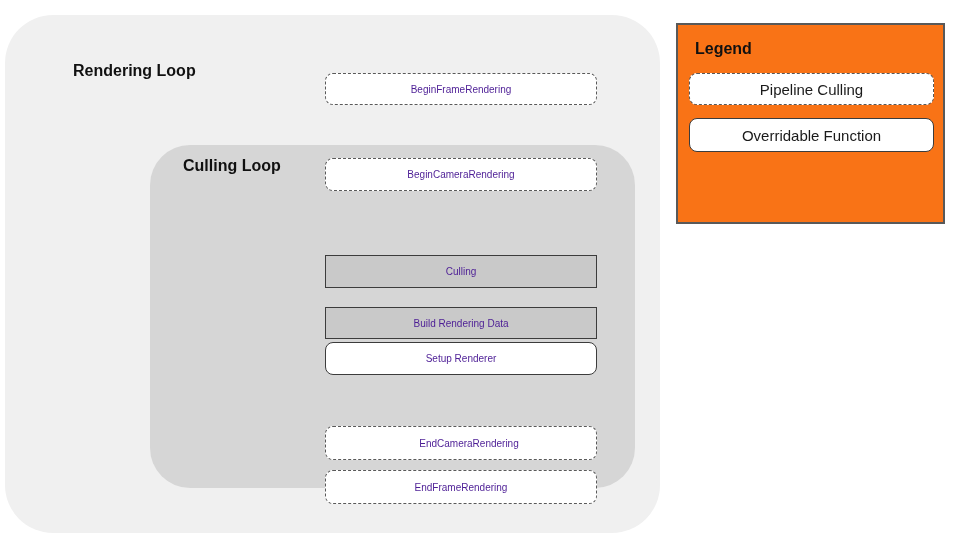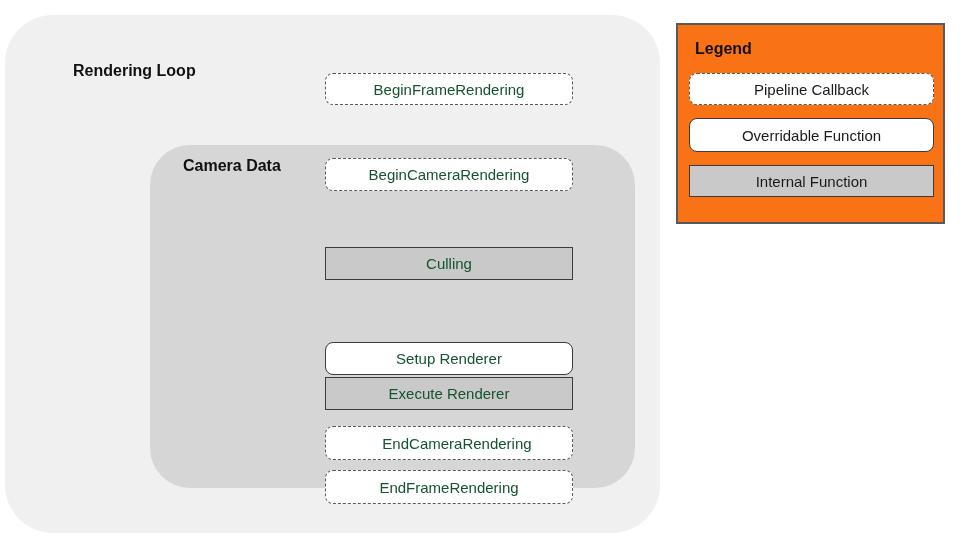--- a/index.html
+++ b/index.html
@@ -44,28 +44,28 @@
     color: #111111;
     white-space: nowrap;
   }
   #rendering-loop-title { left: 68px; top: 39px; margin-top: 8px; }
   #camera-loop-title { left: 33px; top: 12px; }
 
   
   .node {
     position: absolute;
     left: 325px;
-    width: 248px;
+    width: 272px;
     height: 32px;
     box-sizing: border-box;
     display: flex;
     align-items: center;
     justify-content: center;
-    font-size: 15px;
-    color: #14532d;
+    font-size: 10px;
+    color: #4c1d95;
     white-space: nowrap;
   }
   .type-callback {
     background: #ffffff;
     border: 1px dashed #595959;
     border-radius: 8px;
   }
   .type-overridable {
     background: #ffffff;
     border: 1px solid #3c3c3c;
@@ -74,21 +74,21 @@
   .type-internal {
     background: #c9c9c9;
     border: 1px solid #3c3c3c;
     border-radius: 0;
   }
 
   
   #node-begin-frame     { top: 73px;  }
   #node-begin-camera    { top: 158px; height: 33px; }
   #node-setup-culling   { top: 220px; }
-  #node-culling         { top: 247px; height: 33px; }
+  #node-culling         { top: 255px; height: 33px; }
   #node-build-data      { top: 307px; }
   #node-setup-renderer  { top: 342px; height: 33px; text-align: right; }
   #node-execute-renderer{ top: 377px; height: 33px; }
   #node-end-camera      { top: 426px; height: 34px; padding-left: 16px; }
   #node-end-frame       { top: 470px; height: 34px; }
 
   
   #legend {
     position: absolute;
     left: 676px;
@@ -126,43 +126,42 @@
 </style>
 </head>
 <body>
 
 <div id="canvas">
 
   <div id="rendering-loop" class="loop-container">
     <div id="rendering-loop-title" class="loop-title">Rendering Loop</div>
 
     <div id="camera-loop" class="loop-container">
-      <div id="camera-loop-title" class="loop-title">Camera Data</div>
+      <div id="camera-loop-title" class="loop-title">Culling Loop</div>
     </div>
   </div>
 
   <div id="node-begin-frame" class="node type-callback">BeginFrameRendering</div>
 
   <div id="node-begin-camera" class="node type-callback">BeginCameraRendering</div>
 
 
   <div id="node-culling" class="node type-internal">Culling</div>
 
+  <div id="node-build-data" class="node type-internal">Build Rendering Data</div>
 
   <div id="node-setup-renderer" class="node type-overridable">Setup Renderer</div>
 
-  <div id="node-execute-renderer" class="node type-internal">Execute Renderer</div>
 
   <div id="node-end-camera" class="node type-callback">EndCameraRendering</div>
 
   <div id="node-end-frame" class="node type-callback">EndFrameRendering</div>
 
   <div id="legend">
     <div id="legend-title">Legend</div>
 
-    <div id="legend-item-callback" class="legend-item type-callback">Pipeline Callback</div>
+    <div id="legend-item-callback" class="legend-item type-callback">Pipeline Culling</div>
 
     <div id="legend-item-overridable" class="legend-item type-overridable">Overridable Function</div>
 
-    <div id="legend-item-internal" class="legend-item type-internal">Internal Function</div>
   </div>
 
 </div>
 
 </body></html>

